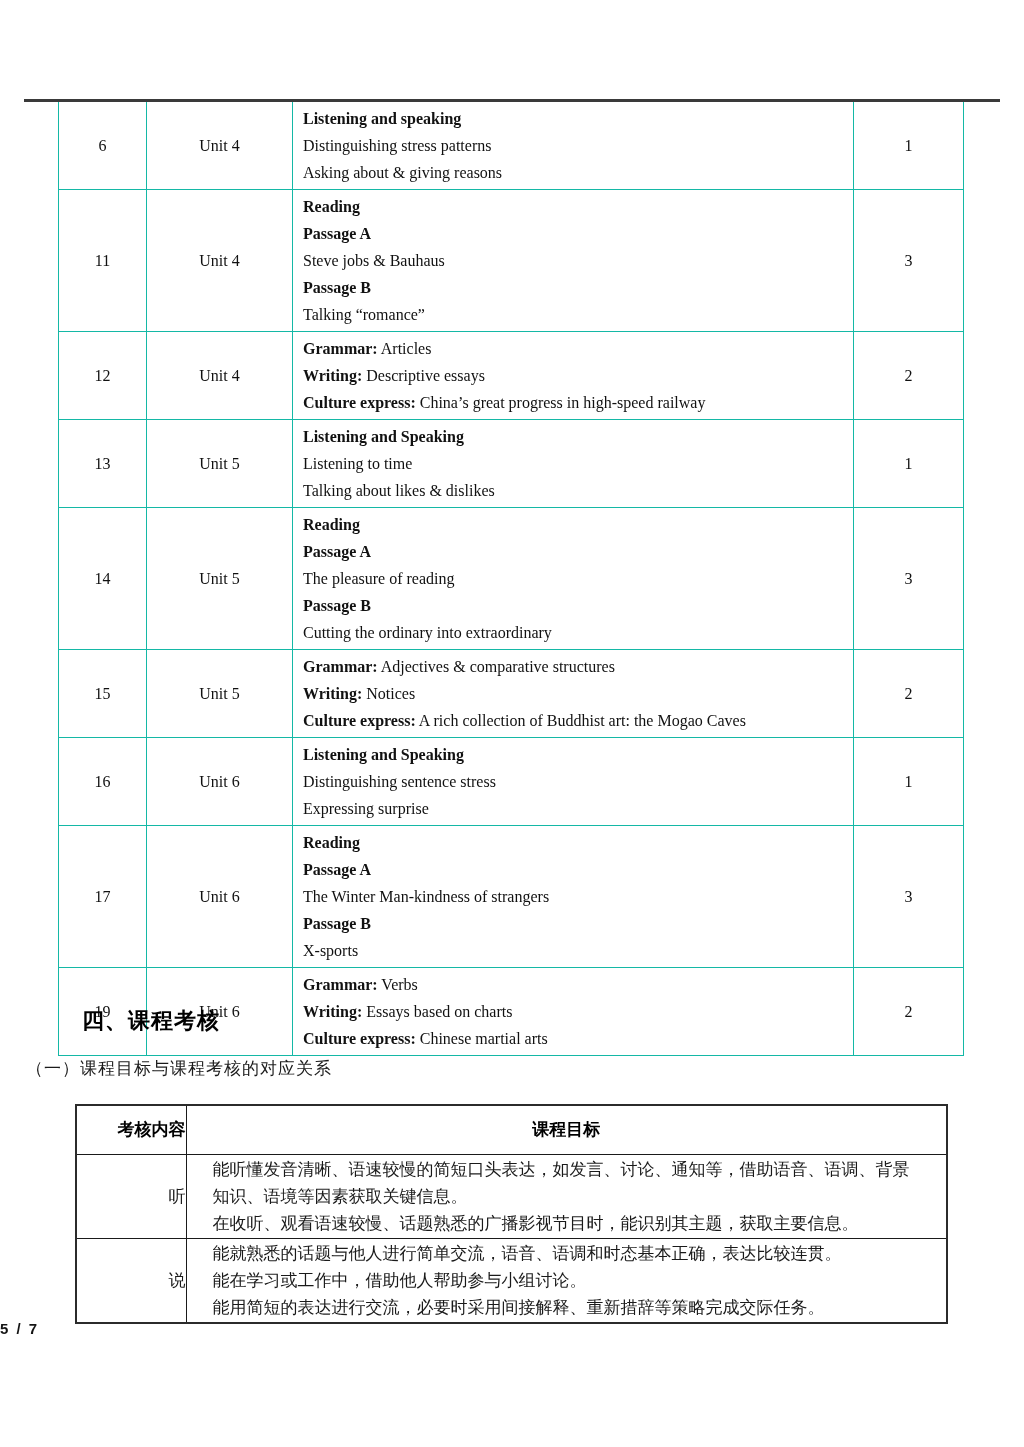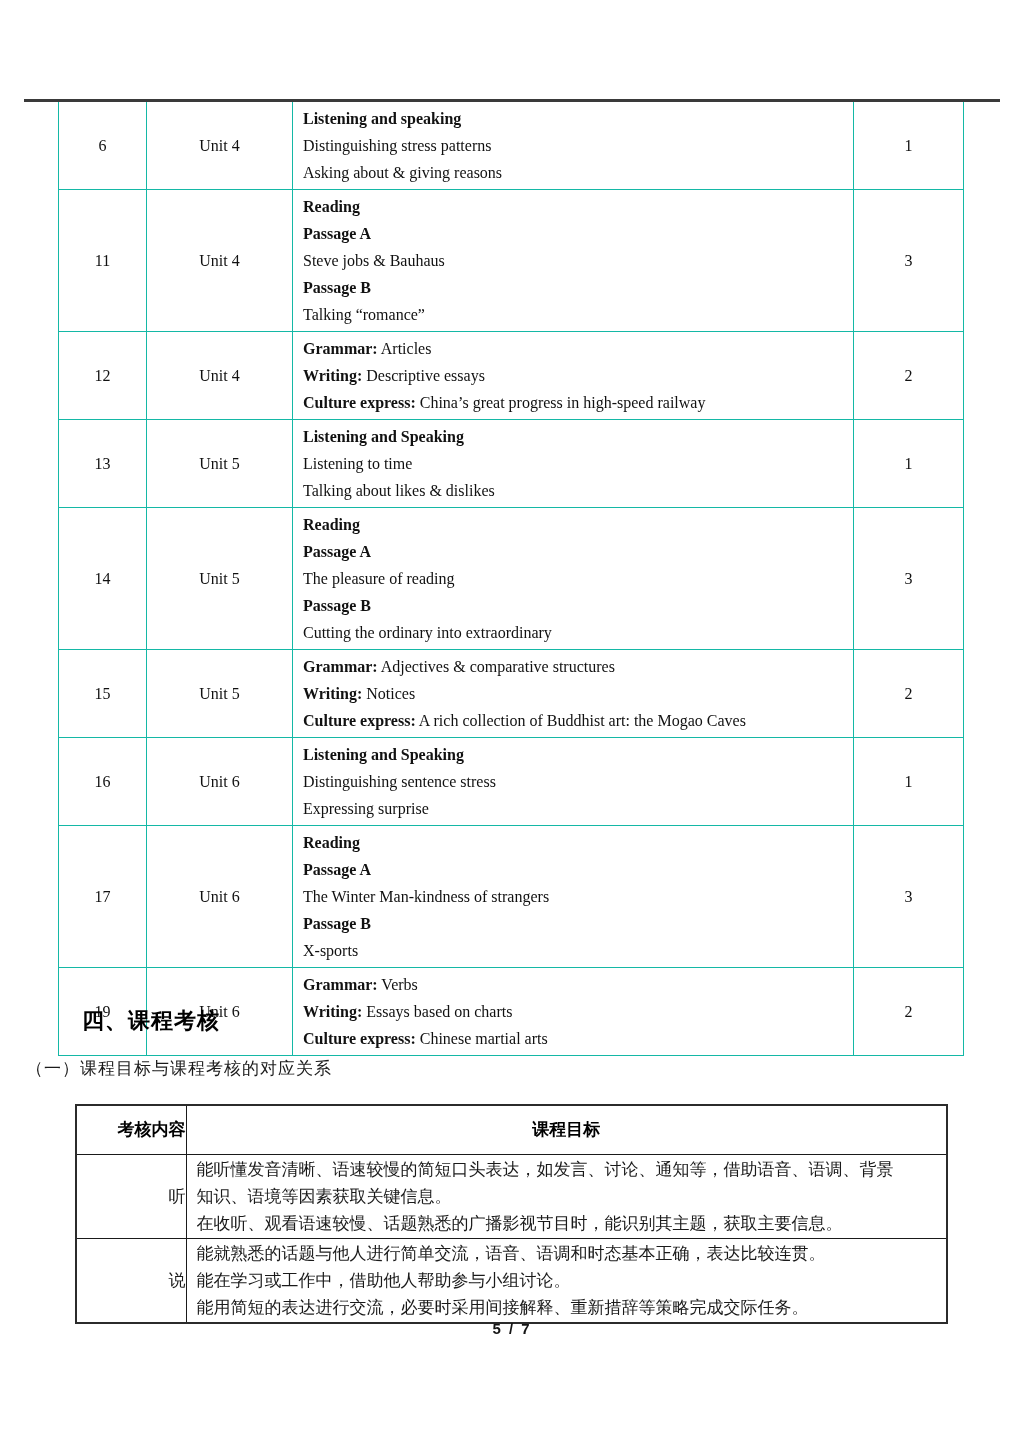--- a/index.html
+++ b/index.html
@@ -61,27 +61,27 @@
     border: 2px solid #2b2b2b;
   }
   table.assessment td, table.assessment th {
     border: 1px solid #1a1a1a;
     font-size: 17px; color: #1a1a1a; font-weight: normal;
     vertical-align: middle;
   }
   th.a-skill-h, td.a-skill { width: 110px; text-align: right; }
   th.a-goal-h { text-align: center; }
   table.assessment thead th { height: 49px; font-weight: bold; color: #000; }
-  td.a-goal { padding: 1px 10px 1px 10px; margin-left: 20px; }
+  td.a-goal { padding: 1px 10px 1px 26px; margin-left: 20px; }
   .a-line { height: 27px; line-height: 27px; white-space: nowrap; overflow: hidden; }
 
   
   .page-number {
     position: absolute; top: 1320px; left: 0; width: 1024px;
-    text-align: center; font-size: 15px; font-weight: bold;
+    font-size: 15px; font-weight: bold;
     font-family: "Liberation Sans", "DejaVu Sans", sans-serif;
     color: #141414; letter-spacing: 2px;
   }
 </style>
 </head>
 <body>
 
 <div class="page">
 
   <div class="header-rule"></div>

